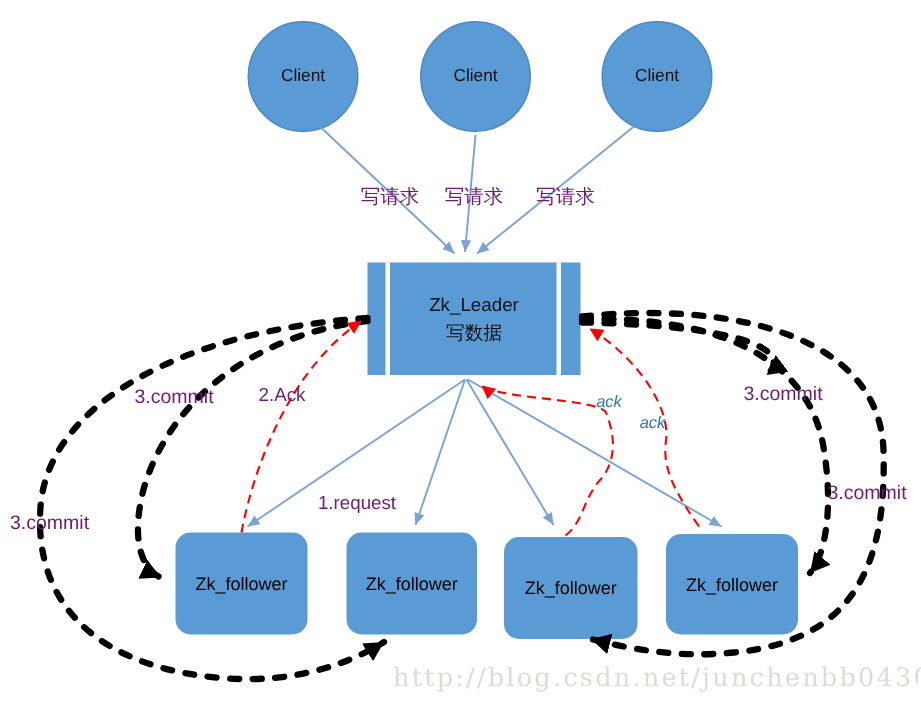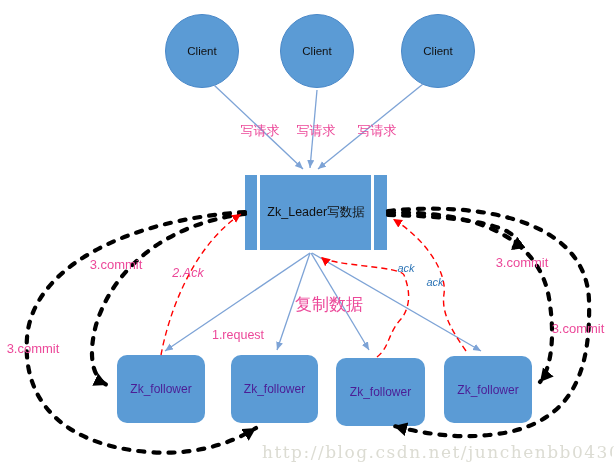--- a/index.html
+++ b/index.html
@@ -3,31 +3,31 @@
 <meta charset="utf-8">
 <style>
   html,body{margin:0;padding:0;background:#ffffff;}
   #stage{position:relative;width:614px;height:474px;background:#ffffff;overflow:hidden;
          font-family:"Liberation Sans","DejaVu Sans",sans-serif;border-radius:29px;}
   
   .client{position:absolute;width:74px;height:74px;border-radius:50%;background:#5b9bd5;
           border:1px solid #4a88c8;display:flex;align-items:center;justify-content:center;
           font-size:11.5px;color:#111;z-index:1;box-sizing:border-box;}
   .leader{position:absolute;left:245px;top:175px;width:142px;height:75px;background:#5b9bd5;
-          display:flex;flex-direction:row;align-items:center;justify-content:center;
+          display:flex;flex-direction:column;align-items:center;justify-content:center;
           z-index:1;color:#111;}
   .leader .t1{font-size:12.5px;line-height:1.45;}
   .leader .t2{font-size:12.5px;line-height:1.45;text-align:center;}
   .leader .vbar{position:absolute;top:0;width:3px;height:100%;background:#ffffff;}
   .follower{position:absolute;background:#5b9bd5;border-radius:10px;
-            display:flex;align-items:center;justify-content:center;font-size:12px;color:#4c1d95;z-index:1;}
+            display:flex;align-items:center;justify-content:center;font-size:12px;color:#000000;z-index:1;}
   
   #conn{position:absolute;left:0;top:0;z-index:2;pointer-events:none;}
   
-  .lbl{position:absolute;z-index:3;color:#ec4899;white-space:nowrap;transform:translate(-50%,-50%);}
+  .lbl{position:absolute;z-index:3;color:#701a75;white-space:nowrap;transform:translate(-50%,-50%);}
   .lbl.cn{font-size:13px;}
   .lbl.big-cn{font-size:17px;}
   .lbl.step{font-size:12.5px;}
   .lbl.commit{font-size:13px;}
   .lbl.ack{font-size:11px;color:#2e75b6;font-style:italic;}
   .watermark{position:absolute;left:262px;top:442px;z-index:3;color:#dcdcd3;
              font-family:"DejaVu Serif","Liberation Serif",serif;font-size:17px;
              letter-spacing:1.5px;white-space:nowrap;}
 </style>
 </head>
@@ -103,23 +103,22 @@
       <path d="M 161 355 C 169 312 193 246 241 214" marker-end="url(#mr)"></path>
       <path d="M 377 357 C 390 347 388 332 402 318 C 412 303 409 288 404 275 C 400 266 332 266 321 257" marker-end="url(#mr)"></path>
       <path d="M 466 351 C 452 331 441 313 444 294 C 447 273 427 240 393 219" marker-end="url(#mr)"></path>
     </g>
   </svg>
 
   <div class="lbl cn" style="left:260px;top:131px;">写请求</div>
   <div class="lbl cn" style="left:316px;top:131px;">写请求</div>
   <div class="lbl cn" style="left:377px;top:131px;">写请求</div>
 
-  <div class="lbl step" style="left:188px;top:273px;font-style:italic;">2.Ack</div>
+  <div class="lbl step" style="left:188px;top:263px;">2.Ack</div>
   <div class="lbl step" style="left:238px;top:303px;margin-top:32px;">1.request</div>
-  <div class="lbl big-cn" style="left:329px;top:304px;">复制数据</div>
 
   <div class="lbl ack" style="left:406px;top:268px;">ack</div>
   <div class="lbl ack" style="left:435px;top:282px;">ack</div>
 
   <div class="lbl commit" style="left:116px;top:264px;">3.commit</div>
   <div class="lbl commit" style="left:33px;top:348px;">3.commit</div>
   <div class="lbl commit" style="left:522px;top:262px;">3.commit</div>
   <div class="lbl commit" style="left:578px;top:328px;">3.commit</div>
 
   <div class="watermark">http://blog.csdn.net/junchenbb0430</div>

